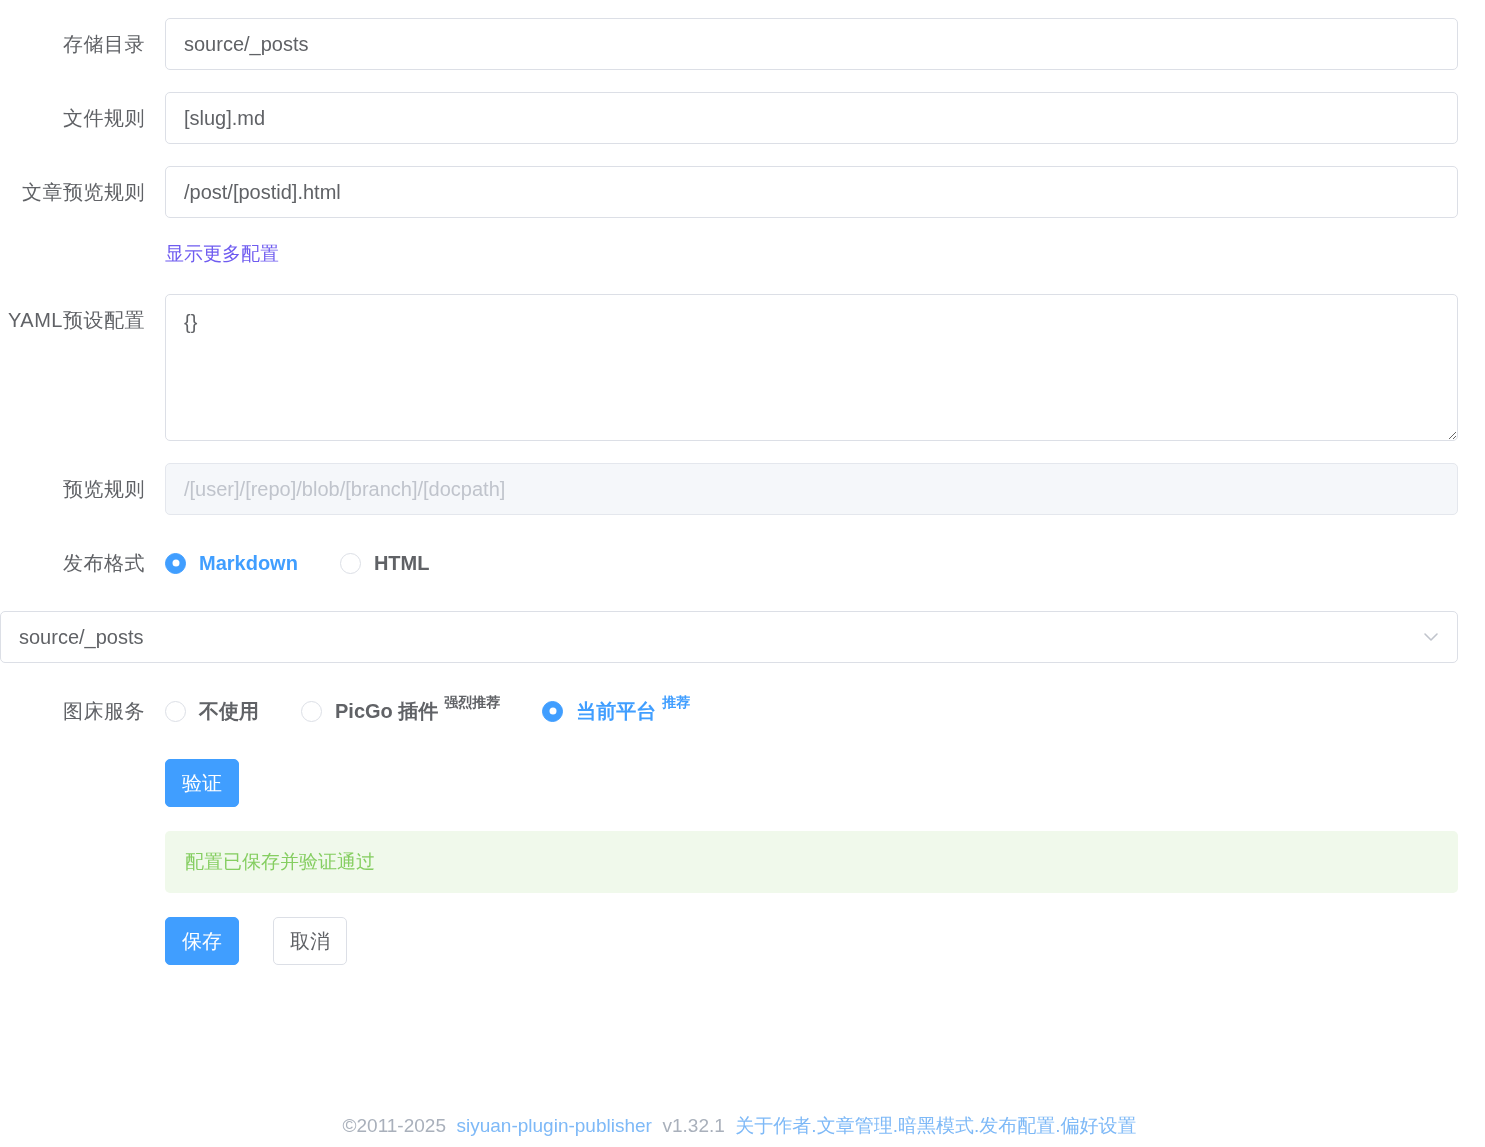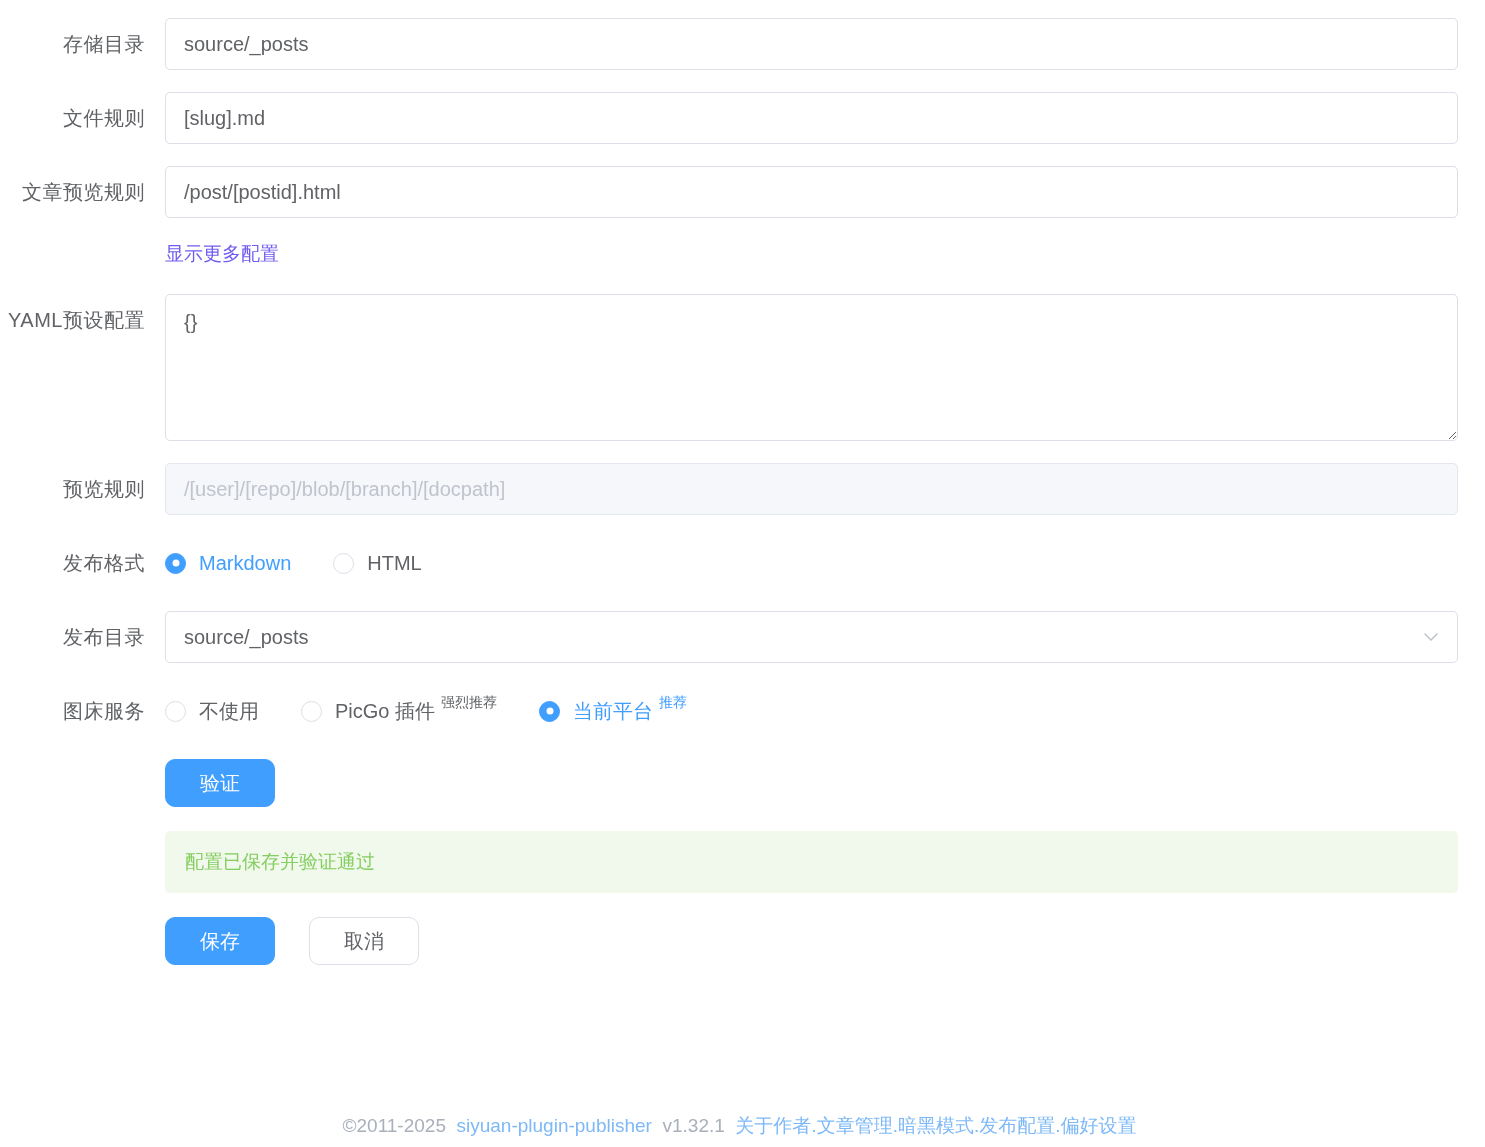--- a/index.html
+++ b/index.html
@@ -103,20 +103,21 @@
     display: flex;
     align-items: center;
     height: 52px;
   }
   .radio {
     display: inline-flex;
     align-items: center;
     cursor: pointer;
     margin-right: 42px;
     white-space: nowrap;
+    font-weight: bold;
   }
   .radio:last-child { margin-right: 0; }
   .dot {
     width: 21px;
     height: 21px;
     border-radius: 50%;
     border: 1px solid #dcdfe6;
     background: #ffffff;
     flex: 0 0 21px;
     margin-right: 13px;
@@ -163,24 +164,24 @@
     pointer-events: none;
     line-height: 0;
   }
 
   
   .btn {
     display: inline-flex;
     align-items: center;
     justify-content: center;
     height: 48px;
-    padding: 0 34px;
+    padding: 0 16px;
     font-size: 20px;
     font-family: inherit;
-    border-radius: 10px;
+    border-radius: 5px;
     border: 1px solid transparent;
     cursor: pointer;
     outline: none;
   }
   .btn-primary {
     background: #409eff;
     border-color: #409eff;
     color: #ffffff;
   }
   .btn-default {
@@ -278,21 +279,20 @@
           </label>
           <label class="radio">
             <span class="dot"></span>
             <span class="radio-label">HTML</span>
           </label>
         </div>
       </div>
     </div>
 
     <div class="row">
-      <div class="row-label">发布目录</div>
       <div class="row-control">
         <div class="select-wrap">
           <input class="input" type="text" readonly="" value="source/_posts" style="">
           <span class="chevron">
             <svg width="20" height="20" viewBox="0 0 20 20">
               <path d="M4 7 L10 13 L16 7" fill="none" stroke="#c0c4cc" stroke-width="1.6" stroke-linecap="round" stroke-linejoin="round"></path>
             </svg>
           </span>
         </div>
       </div>

